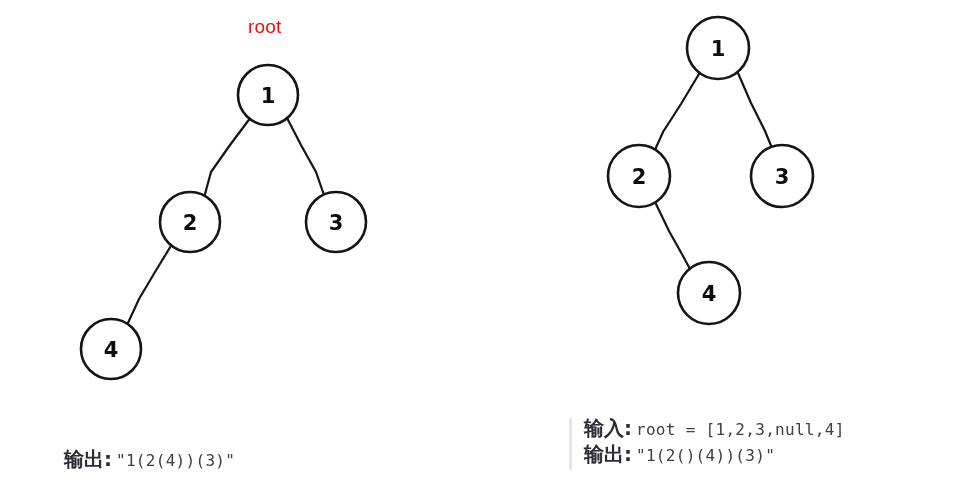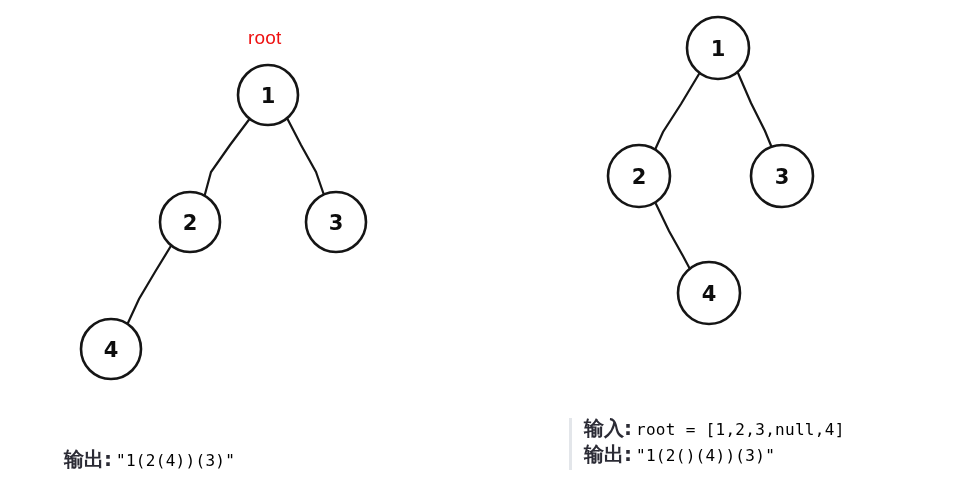--- a/index.html
+++ b/index.html
@@ -73,21 +73,21 @@
     white-space: nowrap;
   }
   .cap-label {
     font-family: "DejaVu Sans", "Liberation Sans", sans-serif;
     font-weight: bold;
     color: #2b2b35;
     font-size: 20px;
   }
   .cap-value {
     font-family: "DejaVu Sans Mono", "Liberation Mono", monospace;
-    color: #000000;
+    color: #404040;
     font-size: 16px;
     padding-left: 4px;
     letter-spacing: 0.3px;
   }
 
   .left-caption {
     left: 64px;
     top: 447px;
   }
 
@@ -156,21 +156,21 @@
         <circle class="node-circle" cx="782" cy="176" r="31"></circle>
         <text class="node-label" x="782" y="177">3</text>
       </g>
       <g>
         <circle class="node-circle" cx="709" cy="293" r="31"></circle>
         <text class="node-label" x="709" y="294">4</text>
       </g>
     </g>
   </svg>
 
-  <div class="root-caption" style="left:248px; top:27px;text-align:right;">root</div>
+  <div class="root-caption" style="left:248px; top:16px;text-align:right;">root</div>
 
   <div class="caption-block left-caption">
     <span class="caption-line">
       <span class="cap-label">输出:</span><span class="cap-value">"1(2(4))(3)"</span>
     </span>
   </div>
 
   <div class="quote-bar"></div>
   <div class="caption-block right-caption">
     <span class="caption-line">

